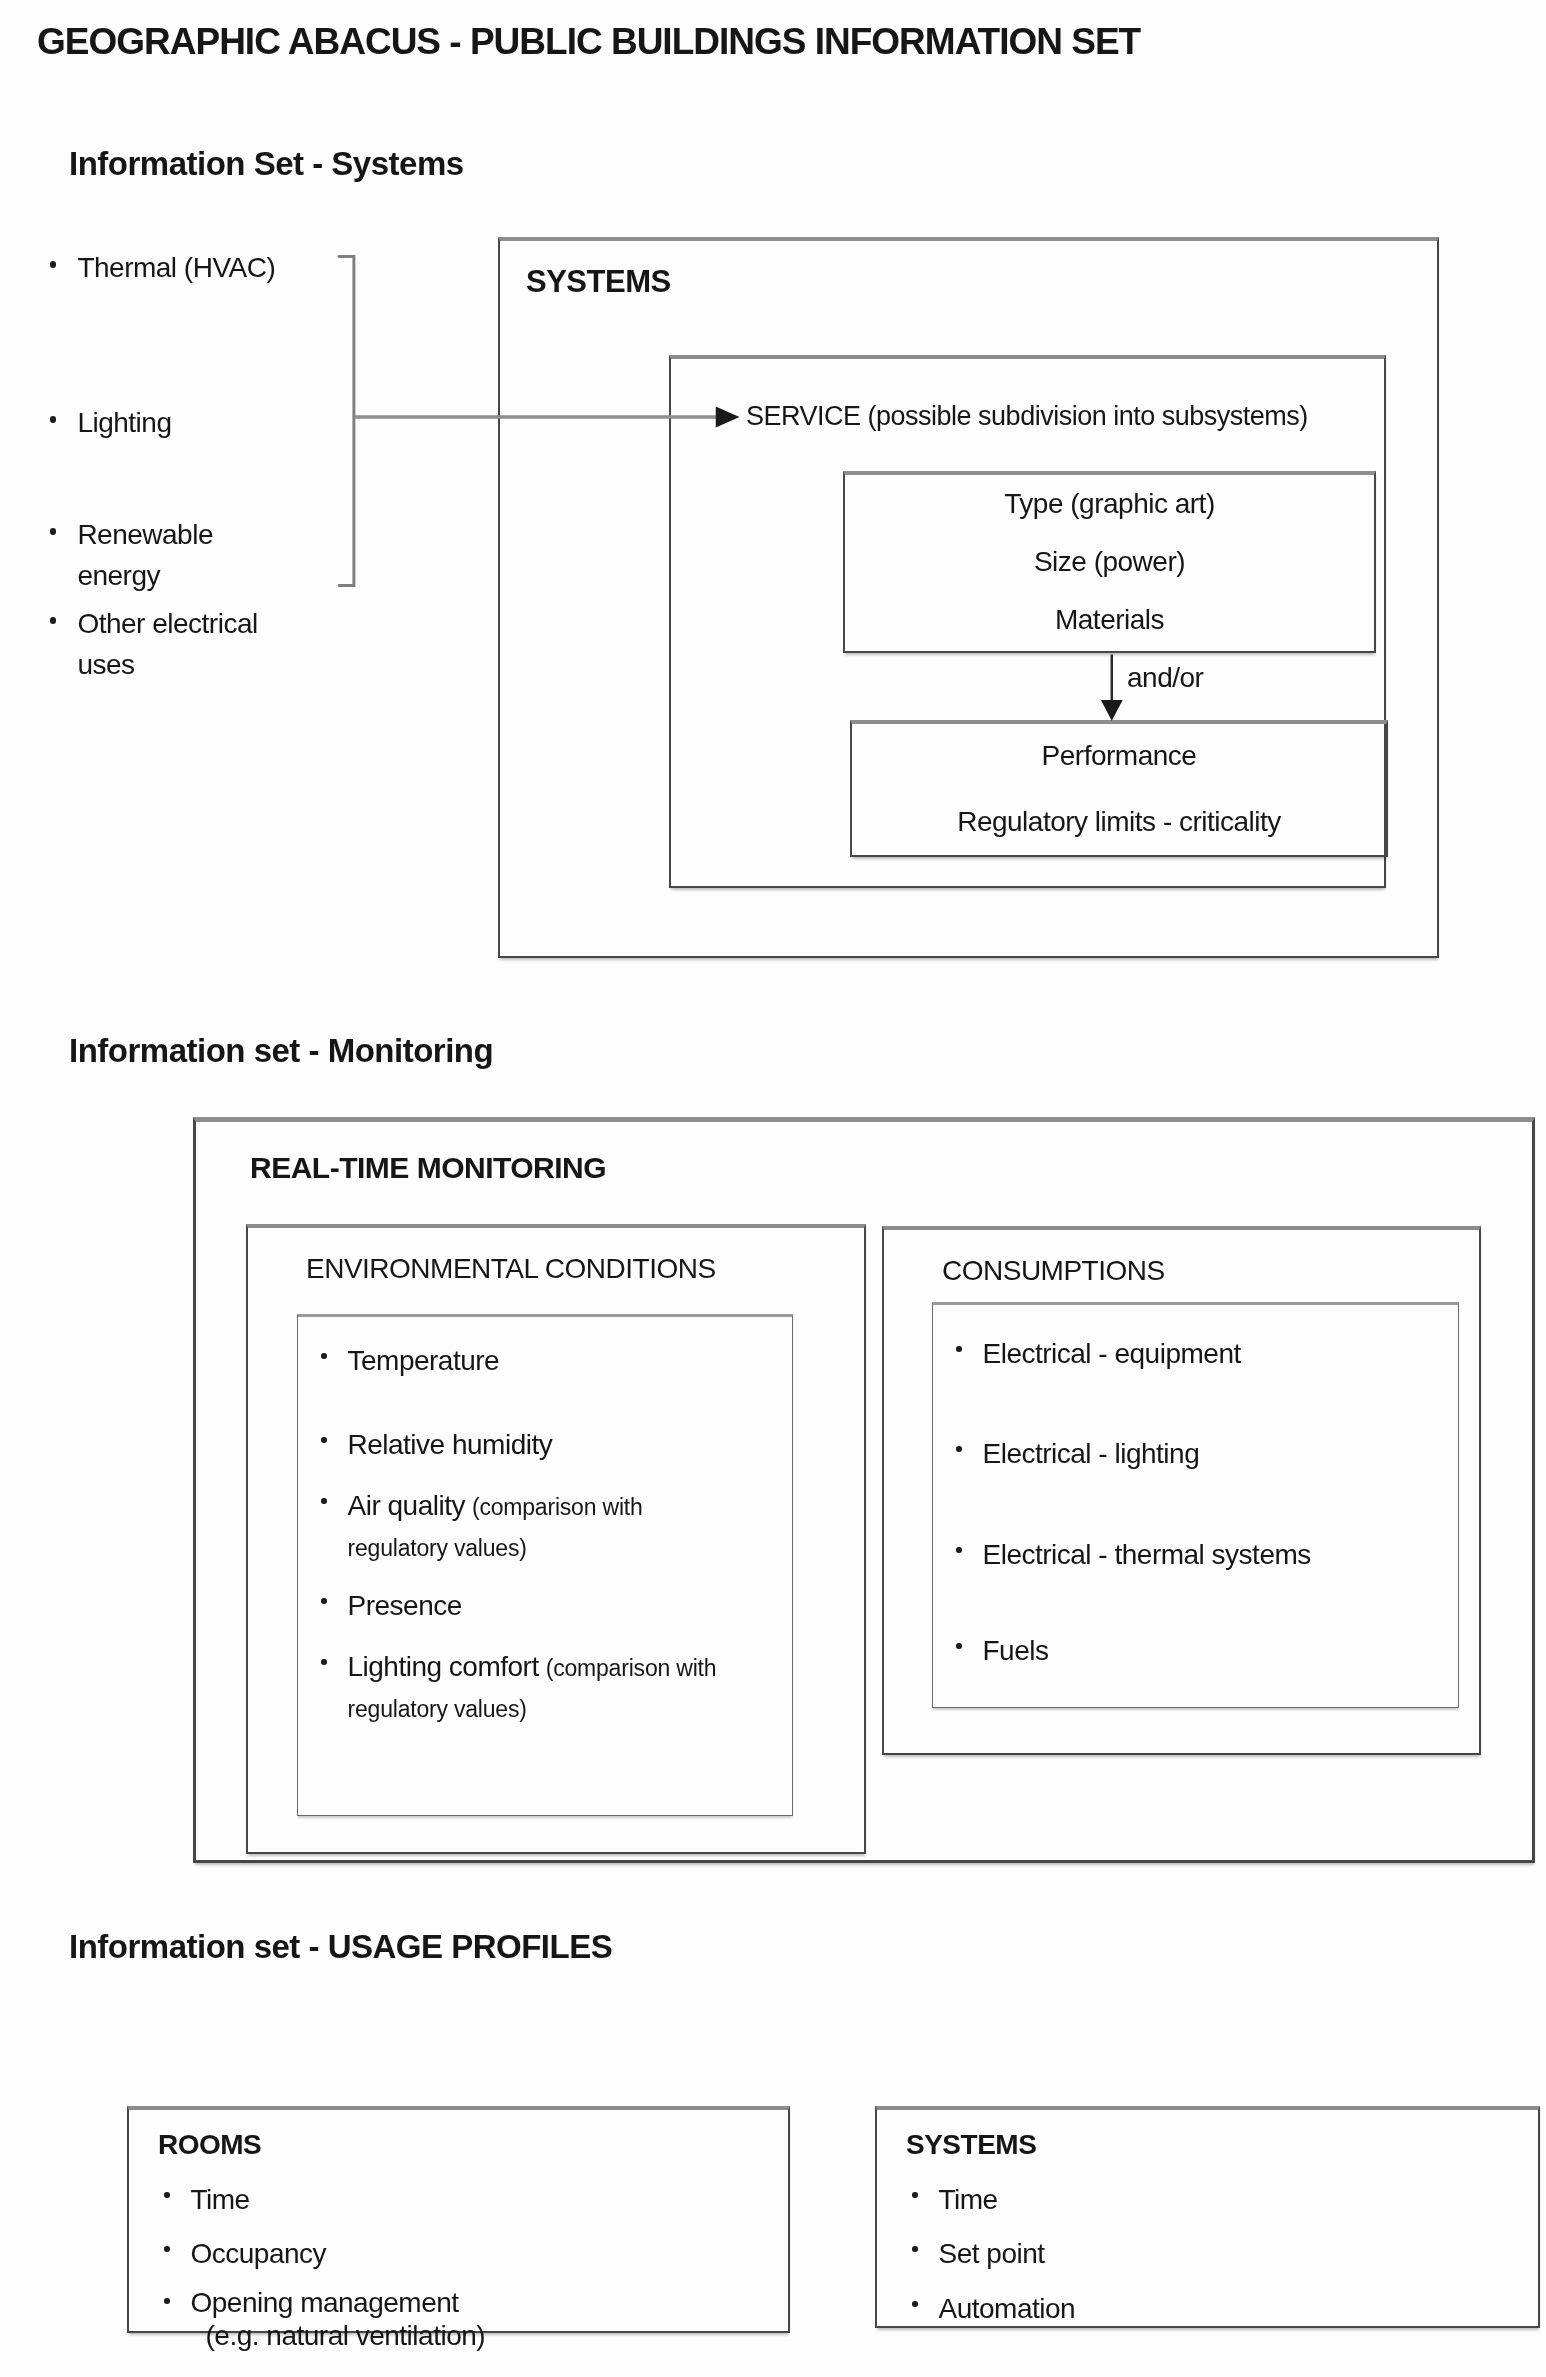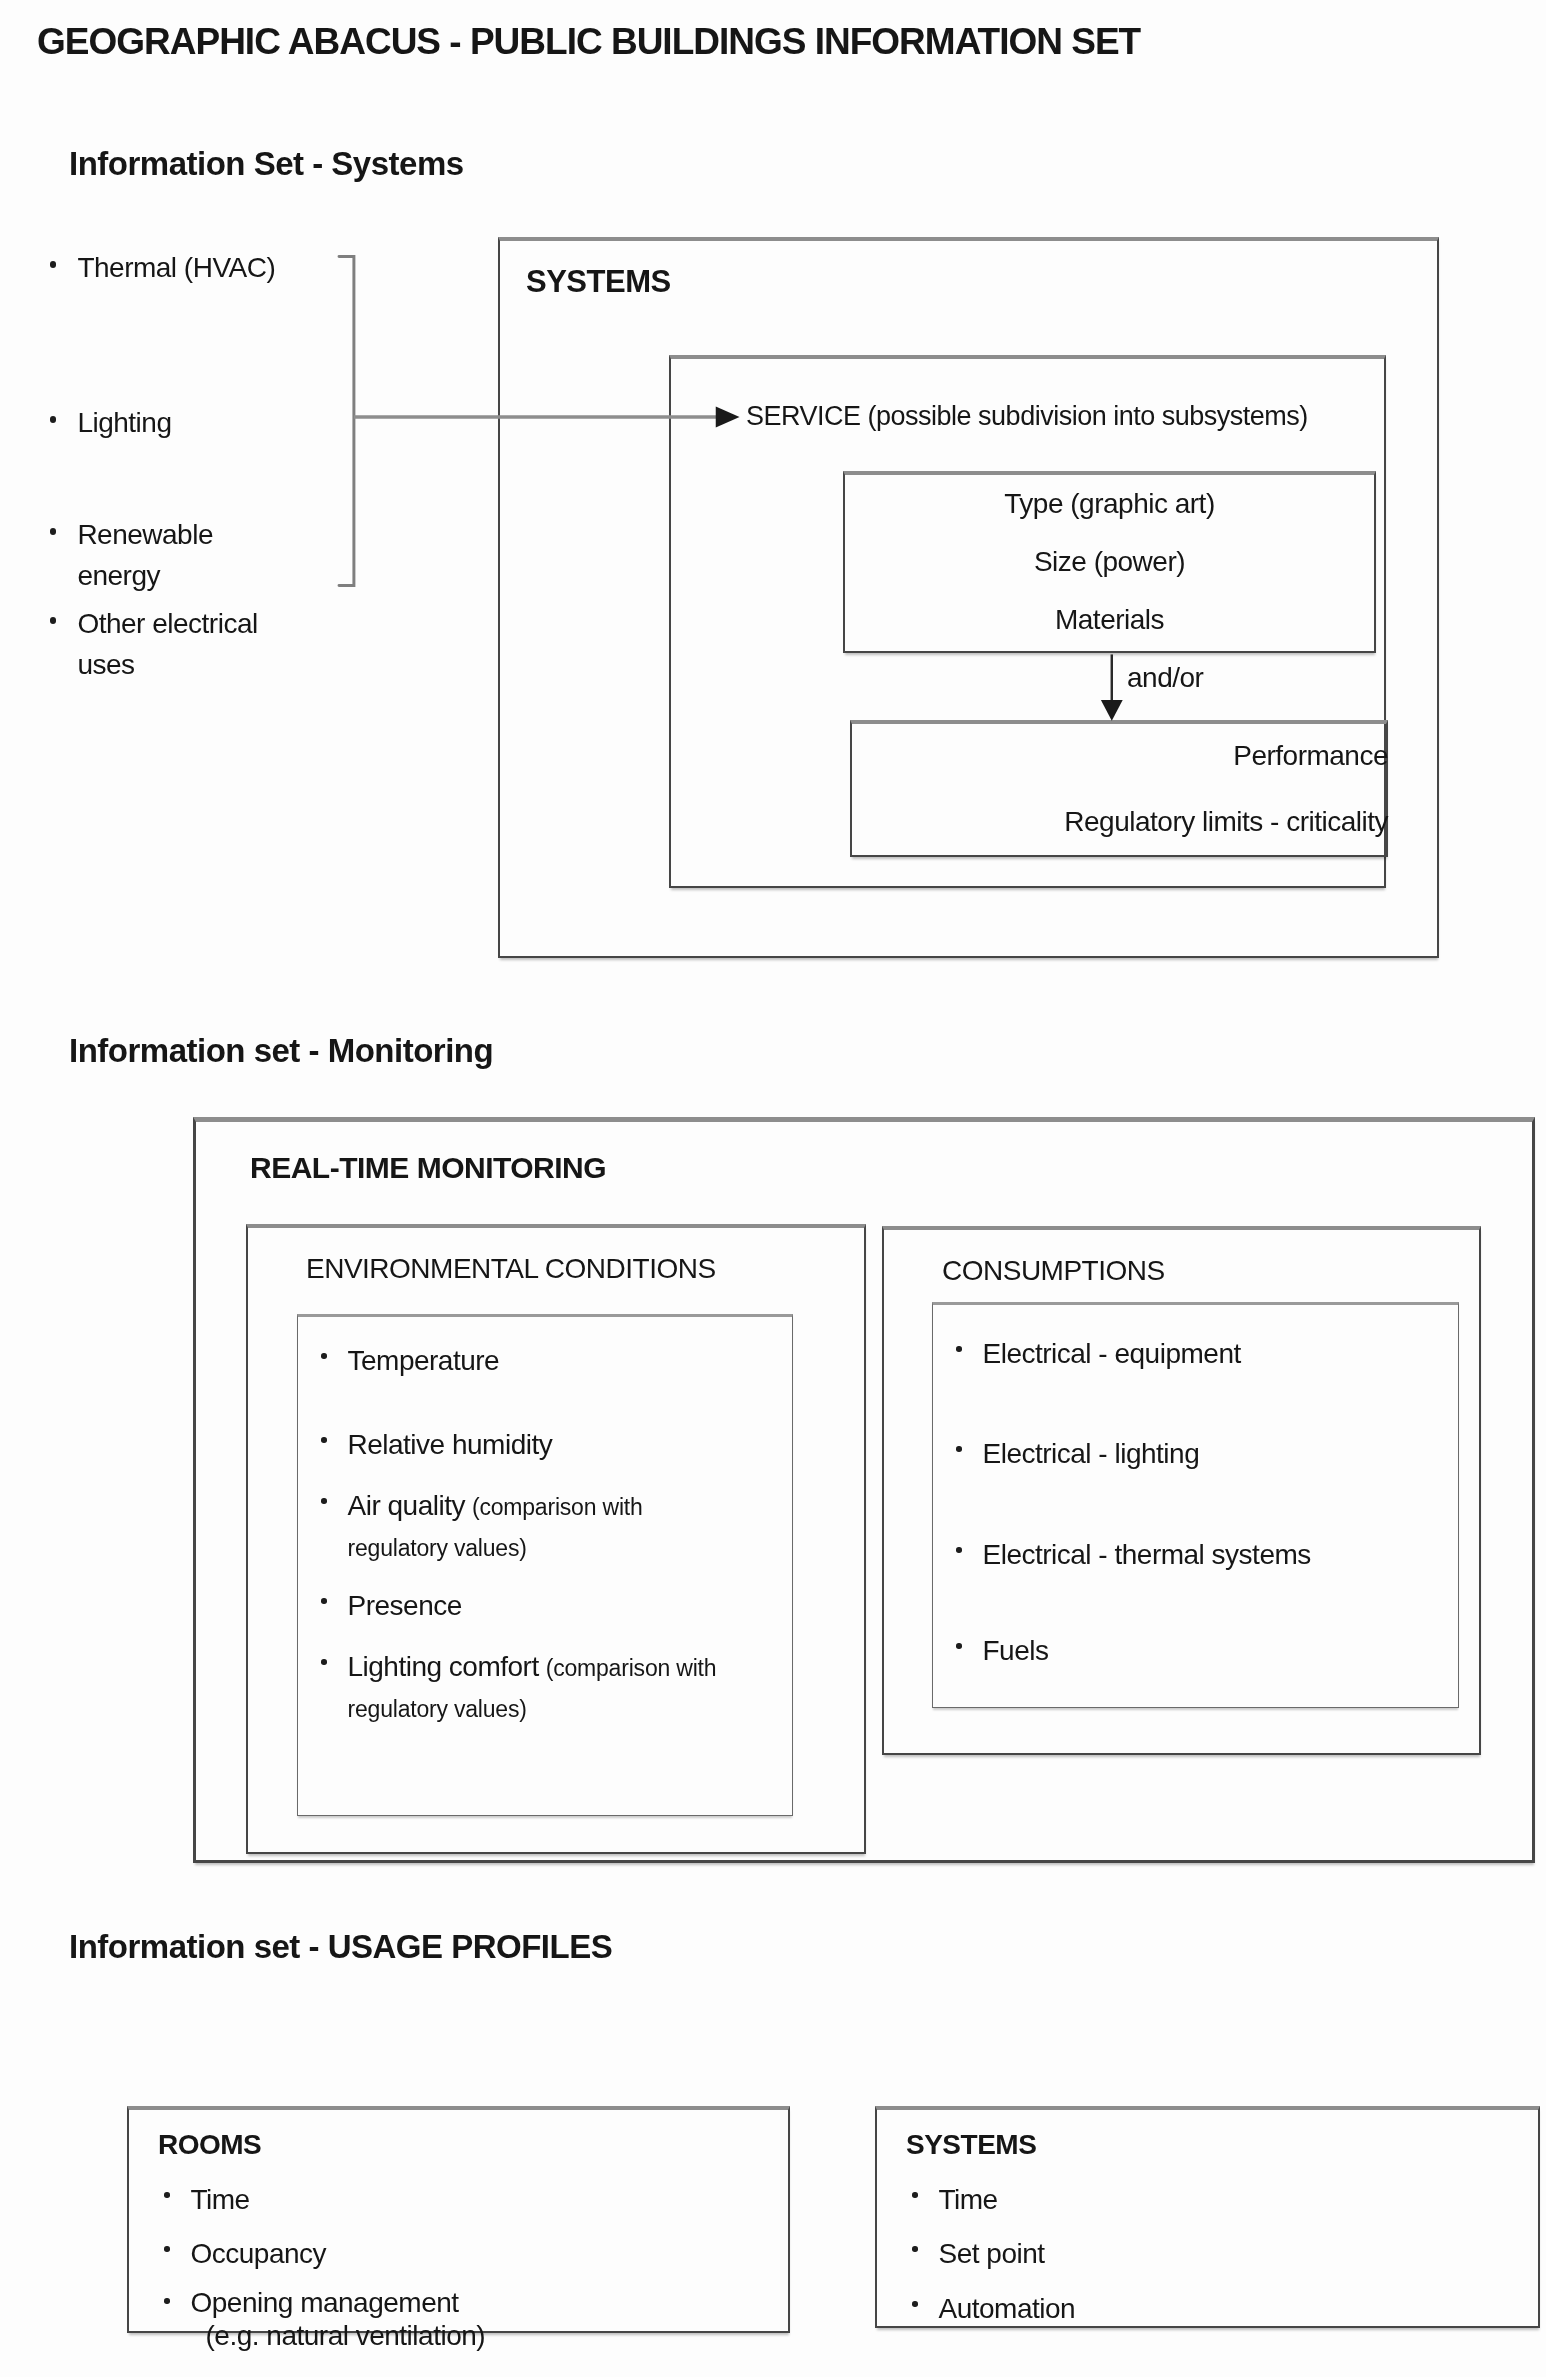--- a/index.html
+++ b/index.html
@@ -76,21 +76,21 @@
   <div class="box" style="left:843px; top:471px; width:533px; height:182px; border-width:2px; border-top-width:4px;"></div>
   <div class="center-col lbl" style="left:843px; top:471px; width:533px; height:182px; gap:26px;">
     <span class="t">Type (graphic art)</span>
     <span class="t">Size (power)</span>
     <span class="t">Materials</span>
   </div>
 
   <div class="abs t lbl" style="left:1127px; top:662px;">and/or</div>
 
   <div class="box" style="left:850px; top:720px; width:538px; height:137px; border-width:2px; border-top-width:4px;"></div>
-  <div class="center-col lbl" style="left:850px; top:720px; width:538px; height:137px; gap:34px;align-items:flex-end;">
+  <div class="center-col lbl" style="left:850px; top:720px; width:538px; height:137px; gap:34px;">
     <span class="t">Performance</span>
     <span class="t">Regulatory limits - criticality</span>
   </div>
 
   <div class="abs h2" style="left:69px; top:1032px;">Information set - Monitoring</div>
 
   <div class="box" style="left:193px; top:1117px; width:1342px; height:746px; border-width:3px; border-top-width:5px;"></div>
   <div class="abs box-title lbl" style="left:250px; top:1151px; font-size:30px;">REAL-TIME MONITORING</div>
 
   <div class="box" style="left:246px; top:1224px; width:620px; height:630px;"></div>

